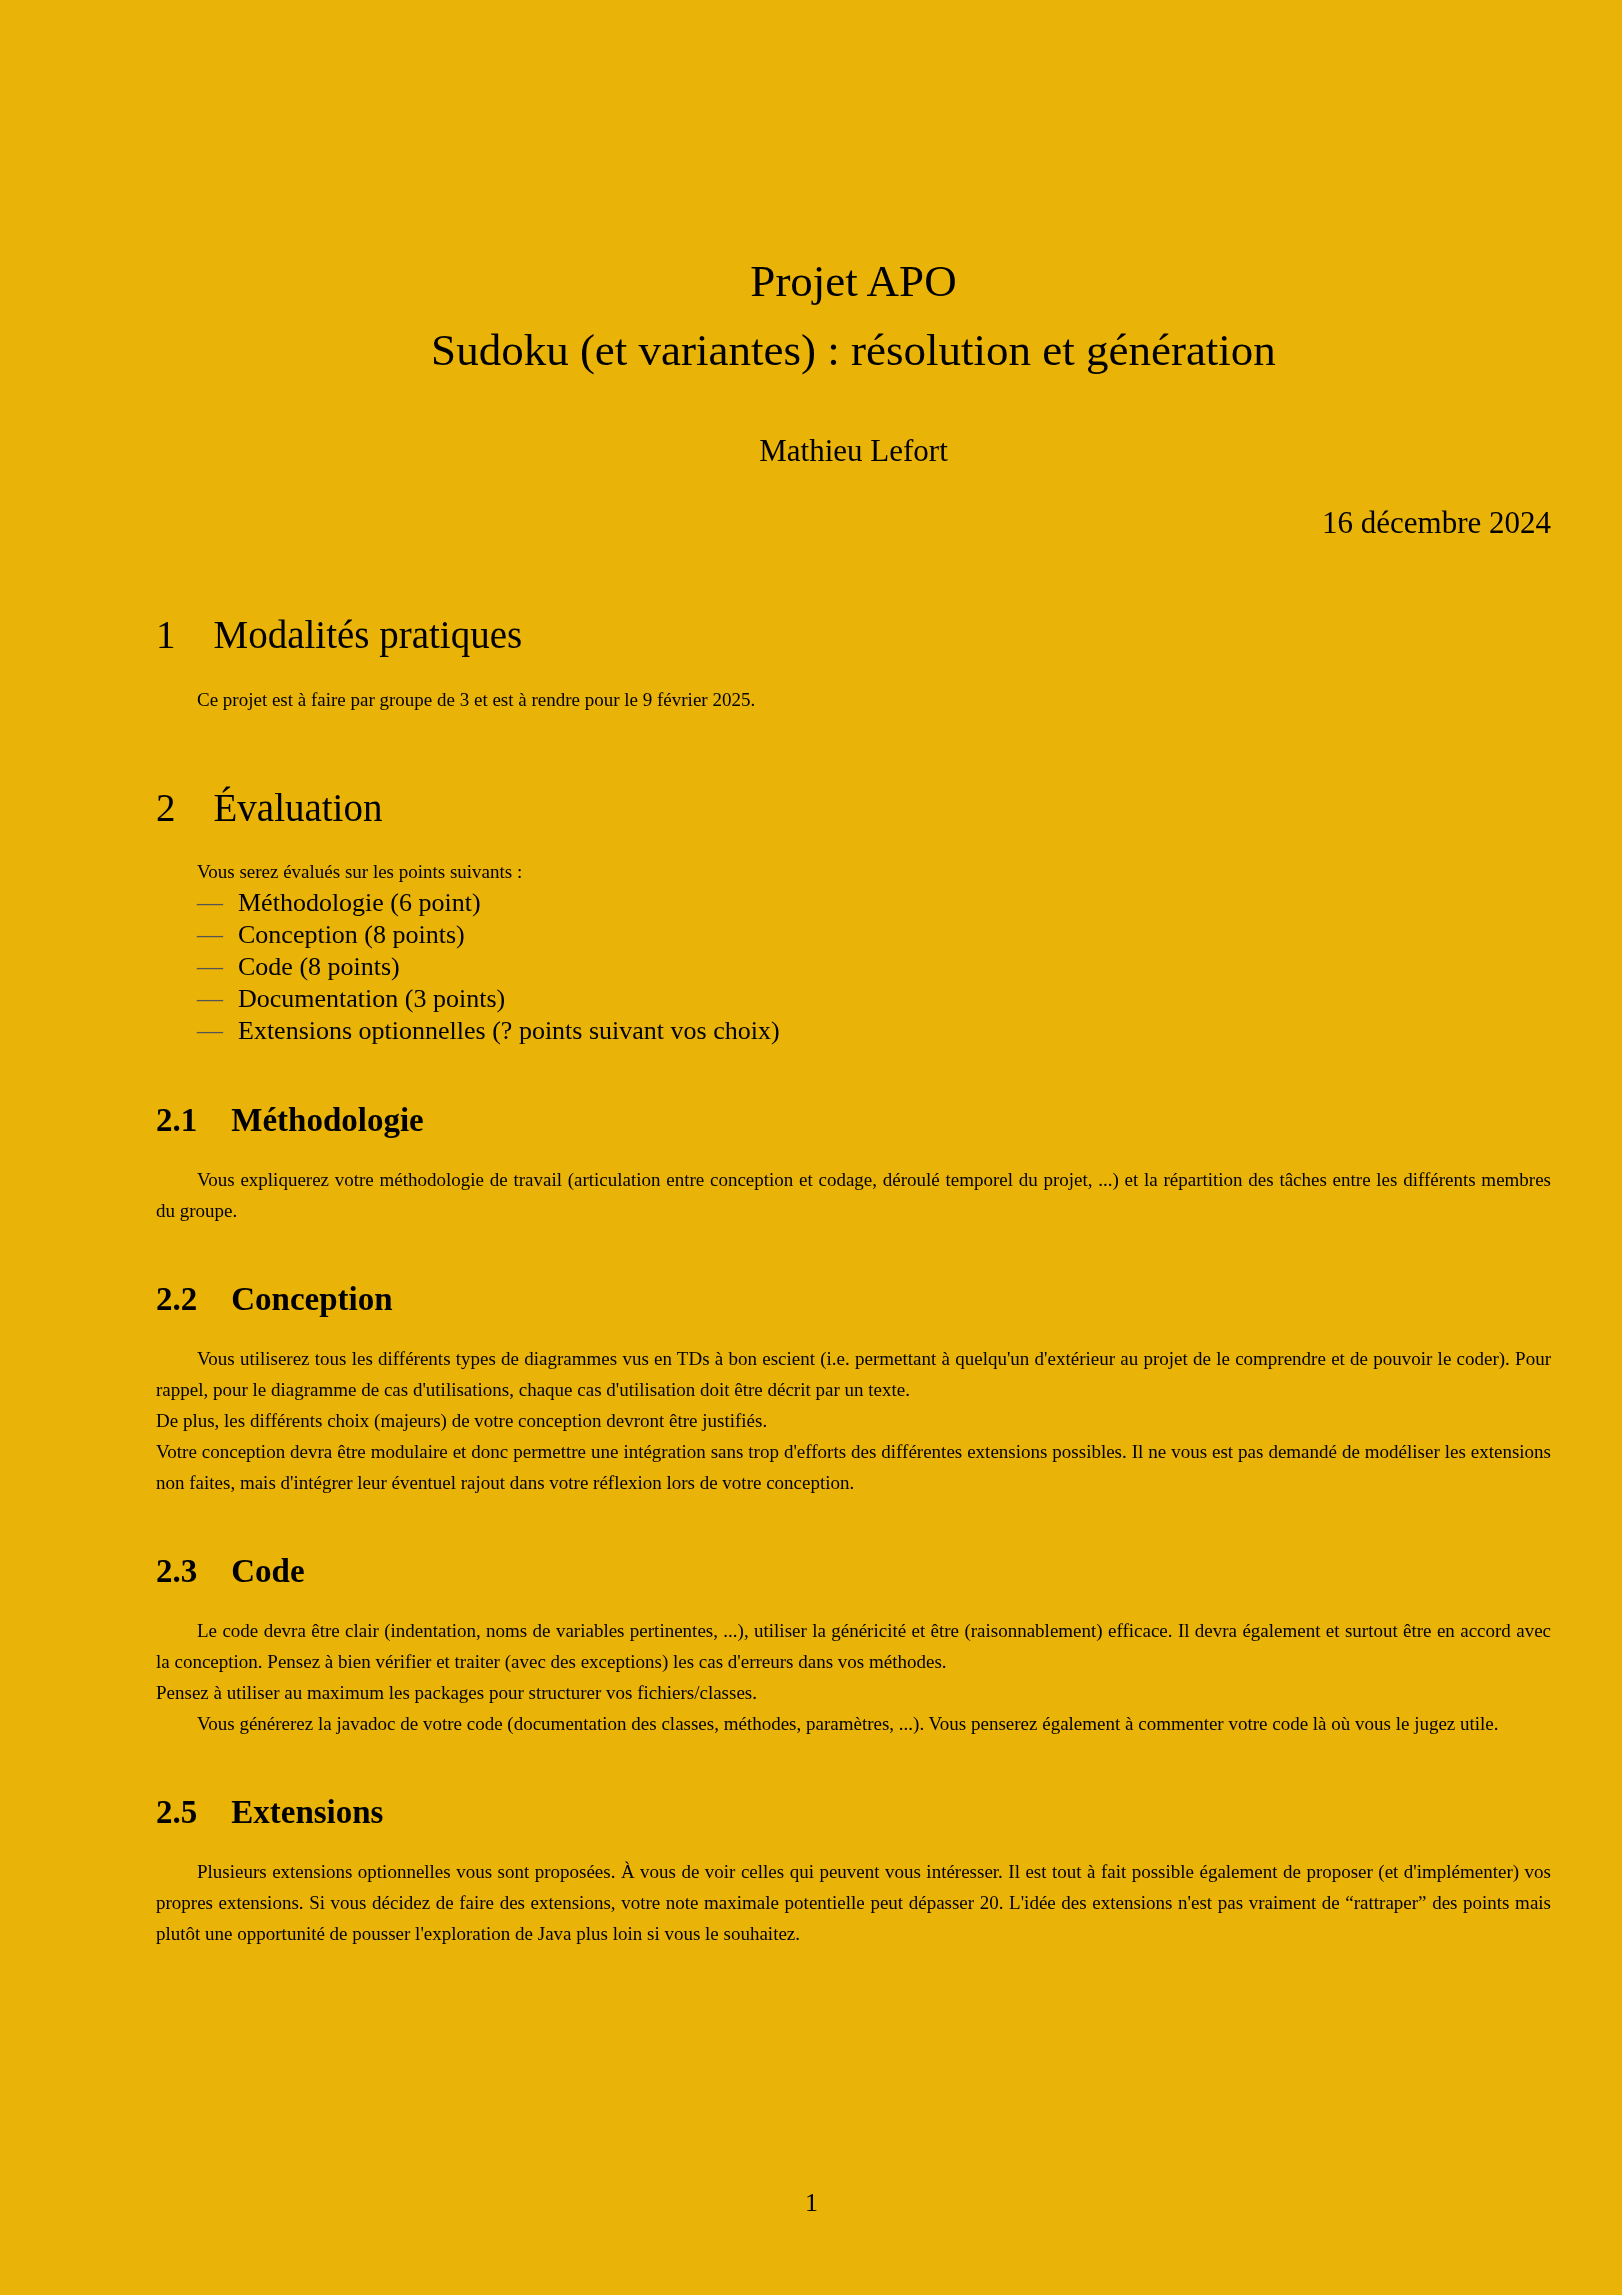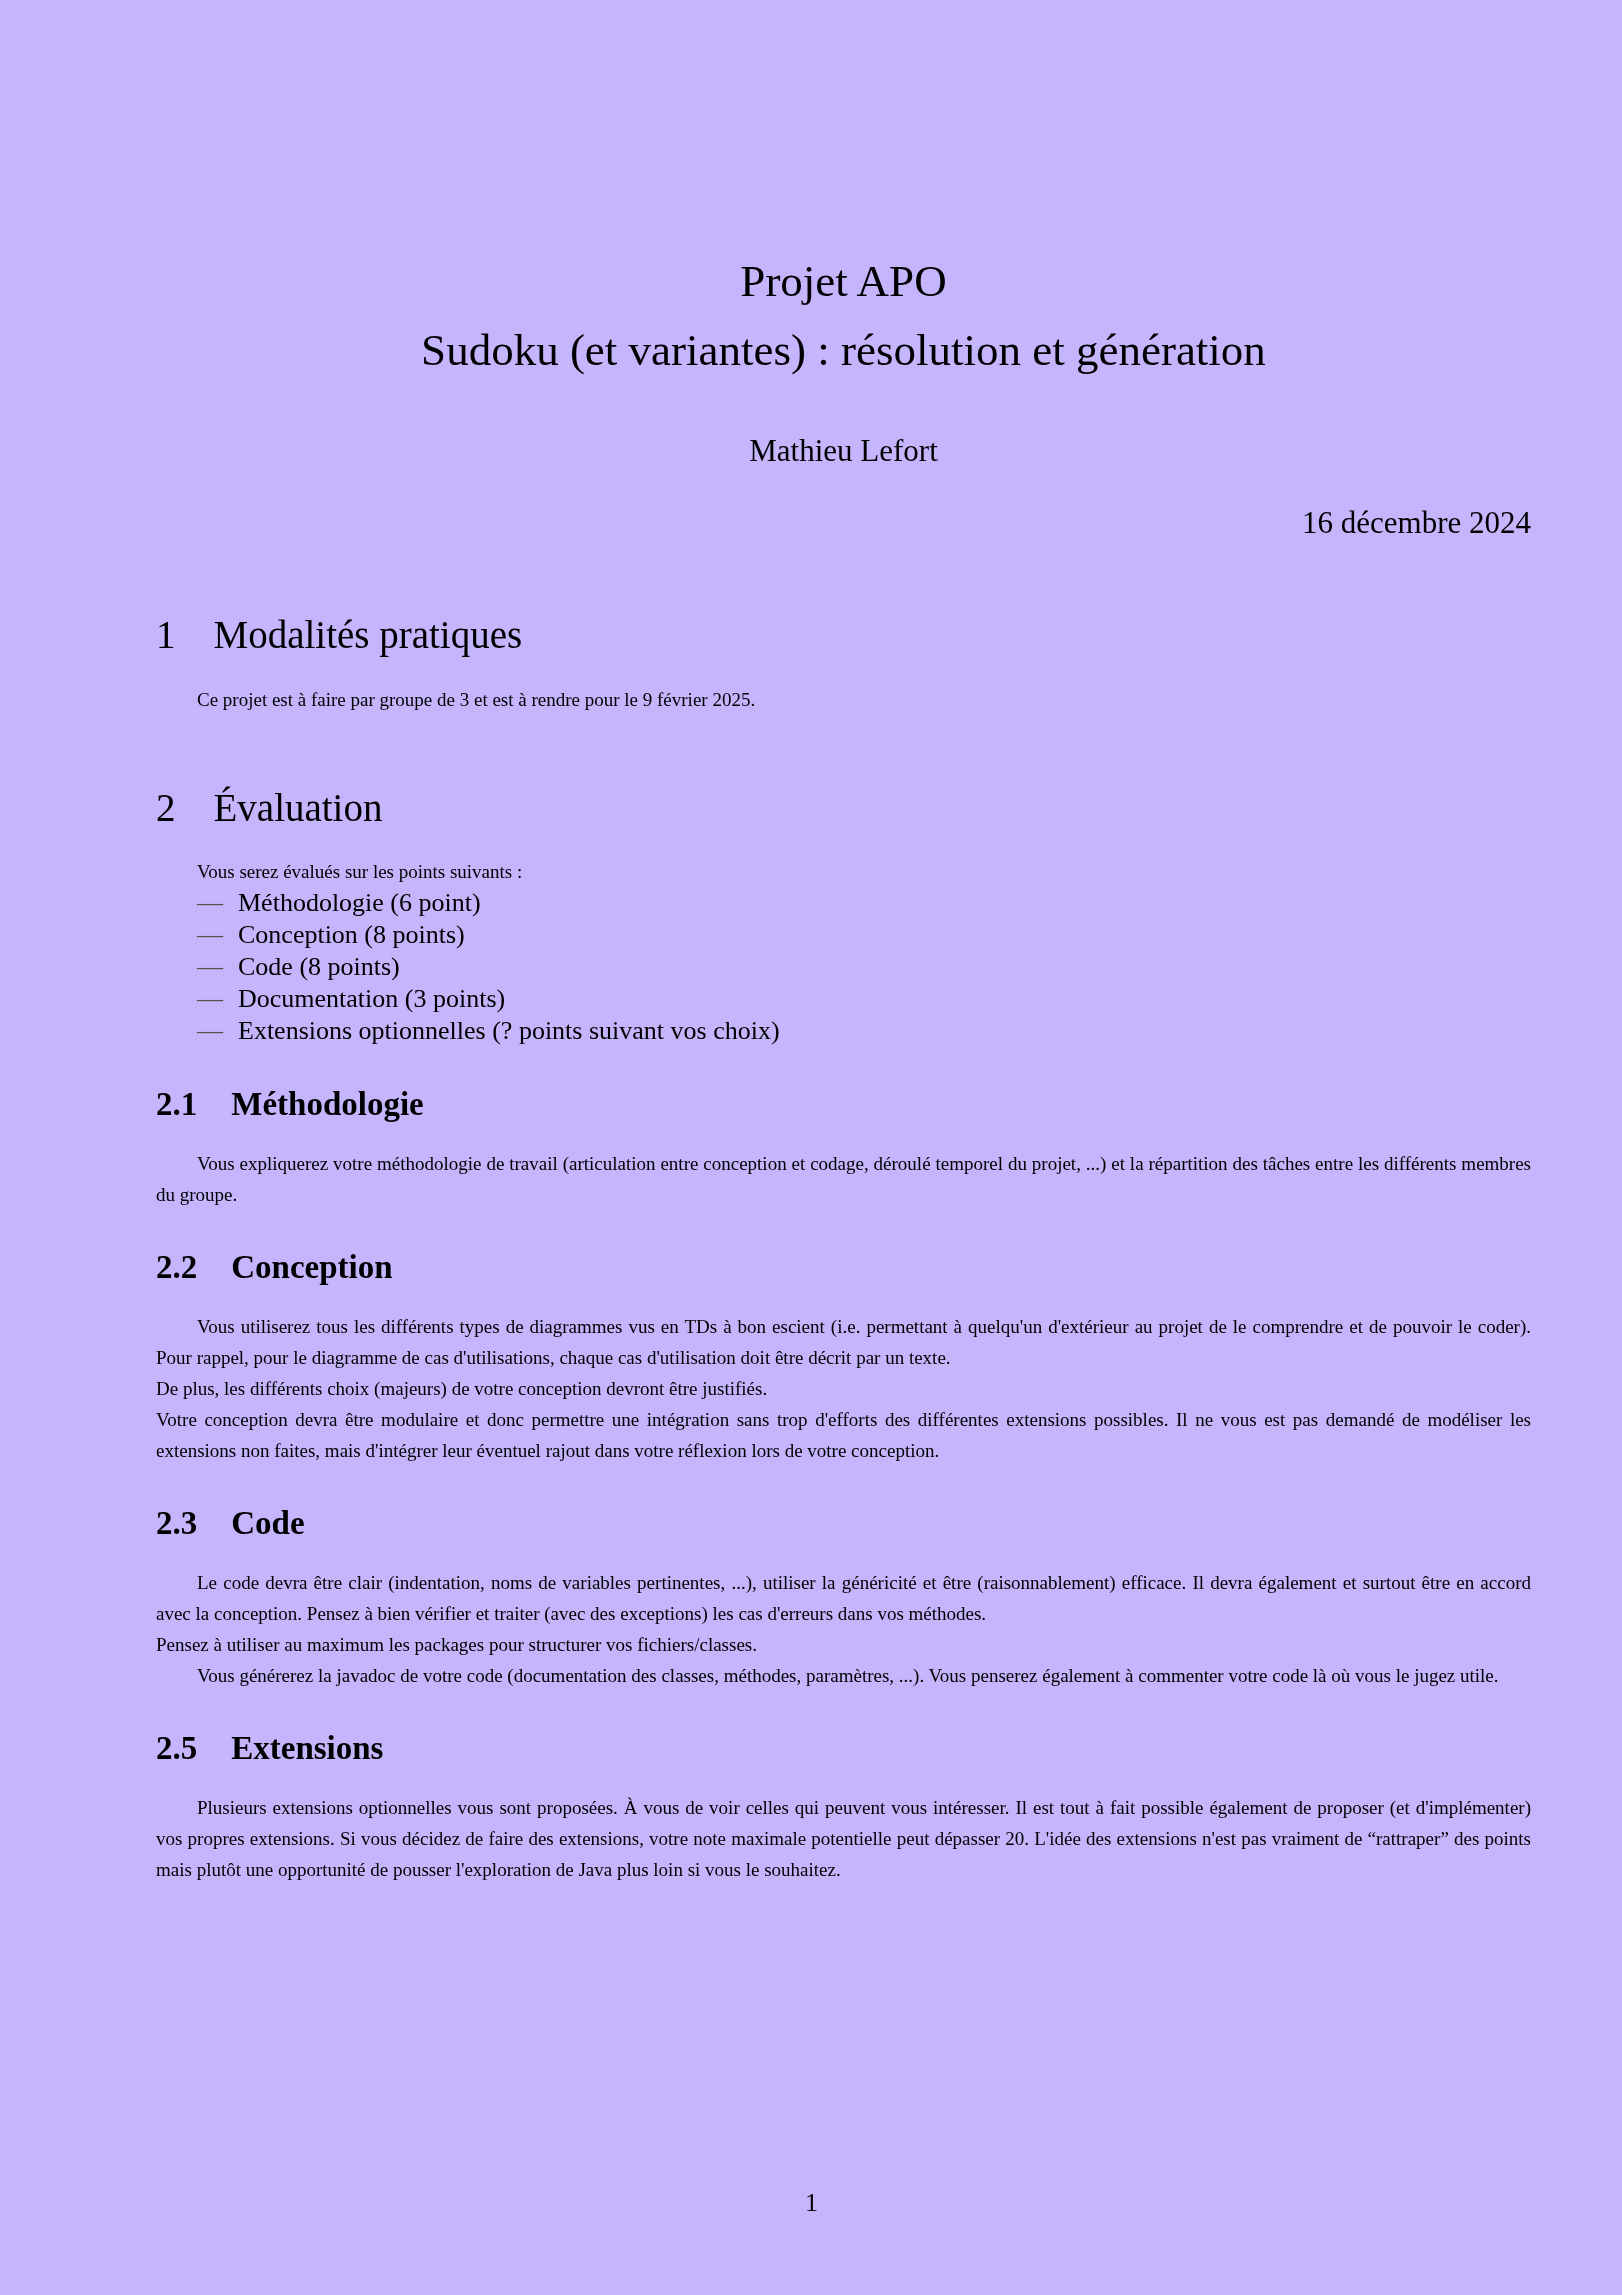--- a/index.html
+++ b/index.html
@@ -4,25 +4,25 @@
 <style>
   html, body {
     margin: 0;
     padding: 0;
     background: #ffffff;
   }
   .page {
     position: relative;
     width: 1623px;
     height: 2295px;
-    background: #c4b5fd;
+    background: #eab308;
     color: #000000;
     font-family: "Liberation Serif", "DejaVu Serif", serif;
     box-sizing: border-box;
-    padding: 247px 92px 0 156px;
+    padding: 247px 72px 0 156px;
     overflow: hidden;
   }
   
   .title-block {
     text-align: center;
   }
   .title-line {
     font-size: 45px;
     line-height: 69px;
     font-weight: 400;
@@ -44,21 +44,21 @@
     margin: 71px 0 27.5px 0;
     font-size: 39px;
     line-height: 43px;
     font-weight: 400;
   }
   .section-heading .sec-num {
     display: inline-block;
     margin-right: 38px;
   }
   .subsection-heading {
-    margin: 39px 0 25px 0;
+    margin: 55px 0 25px 0;
     font-size: 33px;
     line-height: 37px;
     font-weight: 700;
   }
   .subsection-heading .sec-num {
     display: inline-block;
     margin-right: 34px;
   }
   
   p.body-par {

